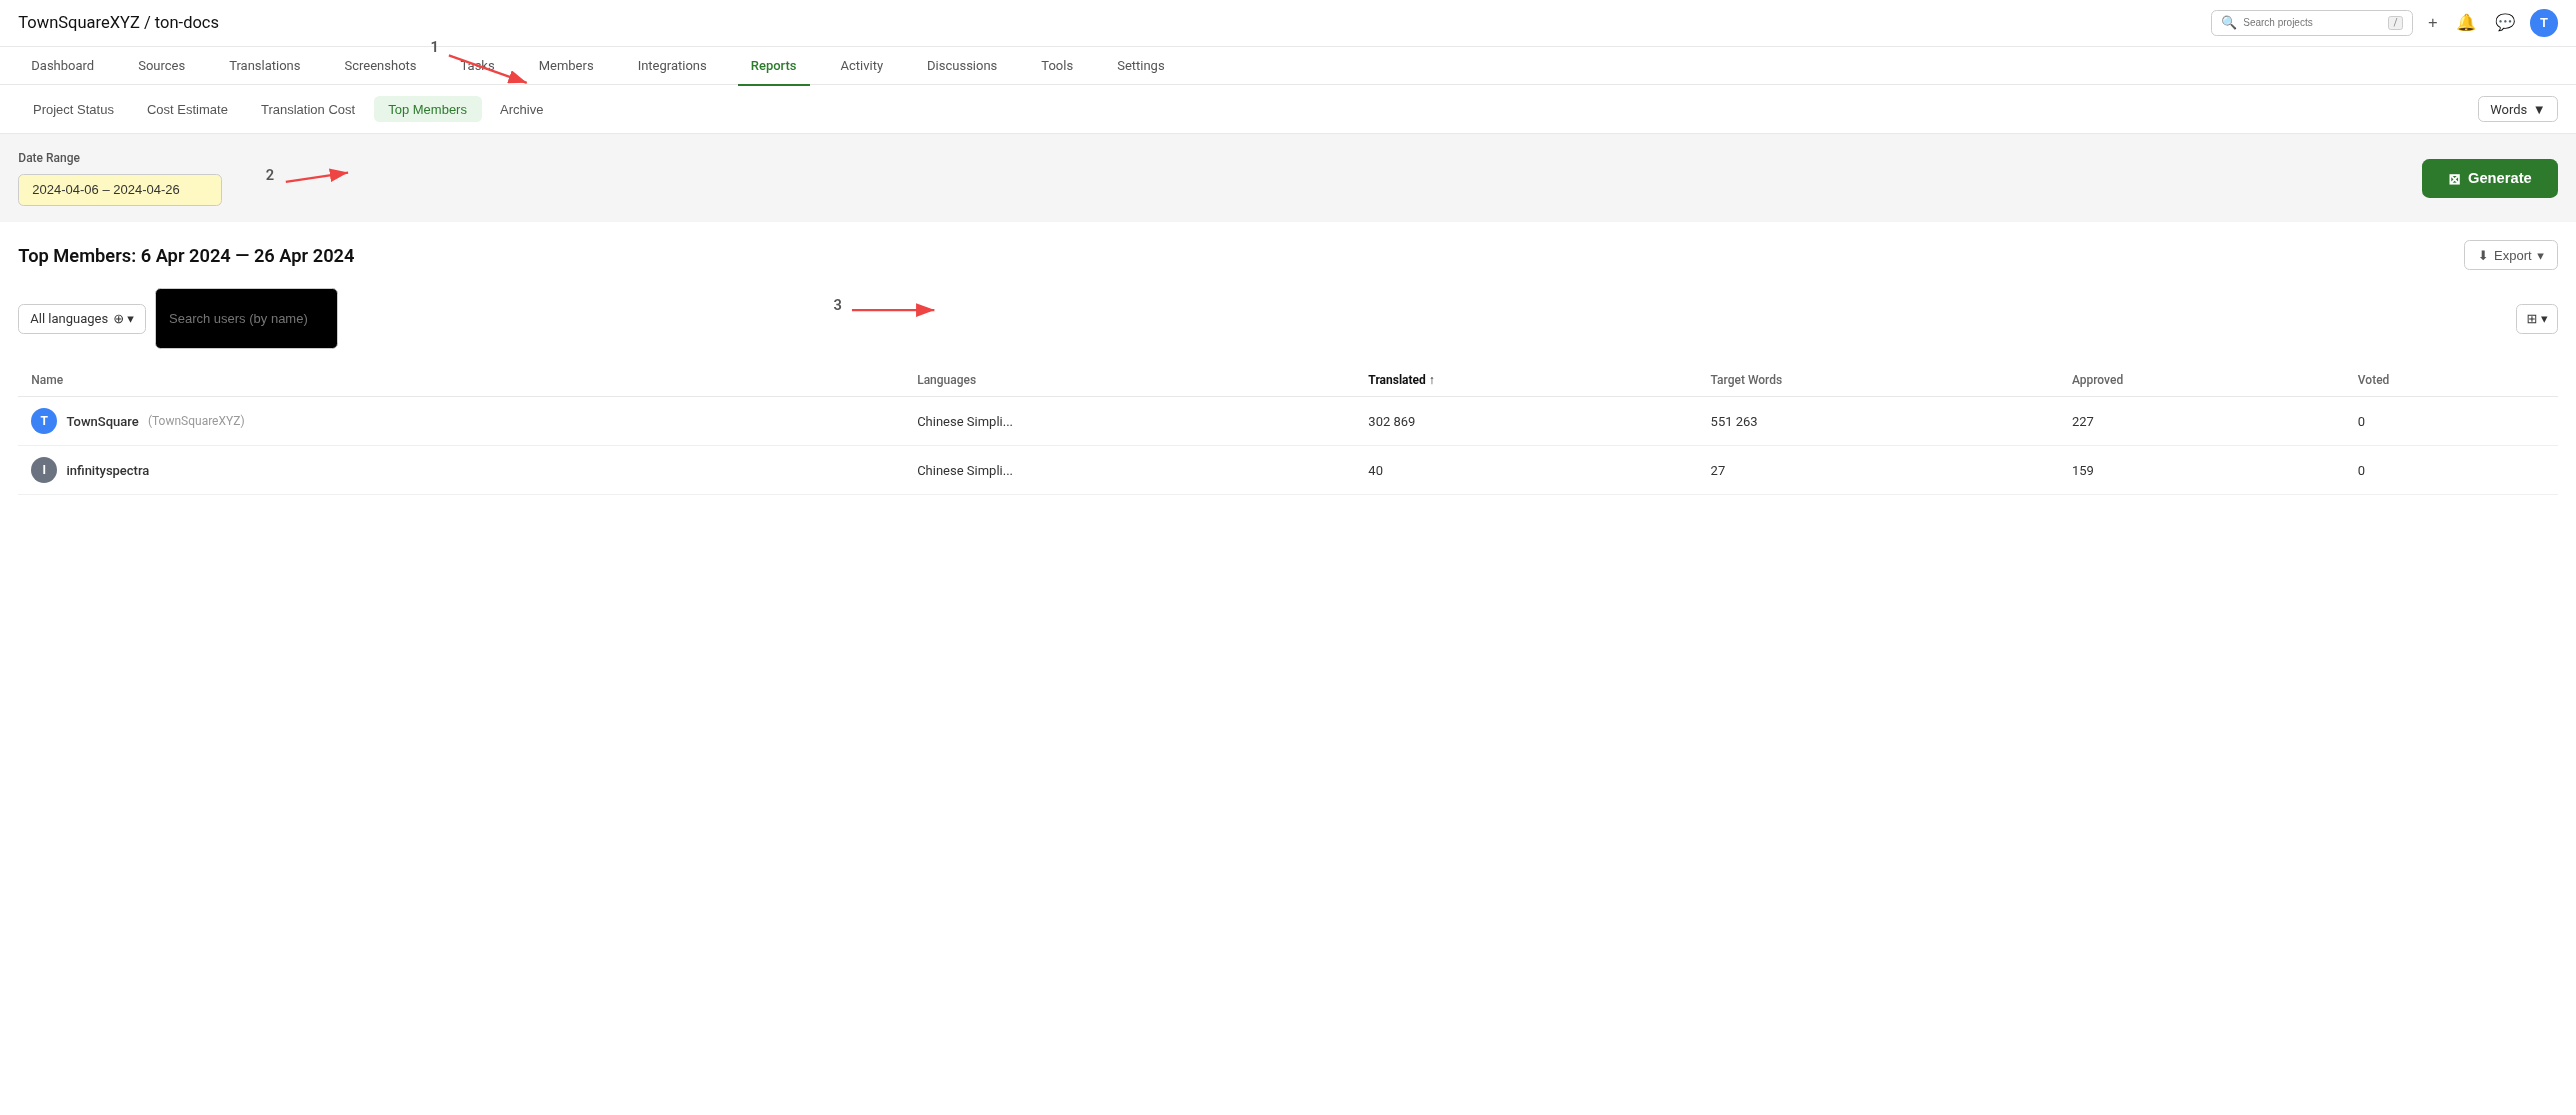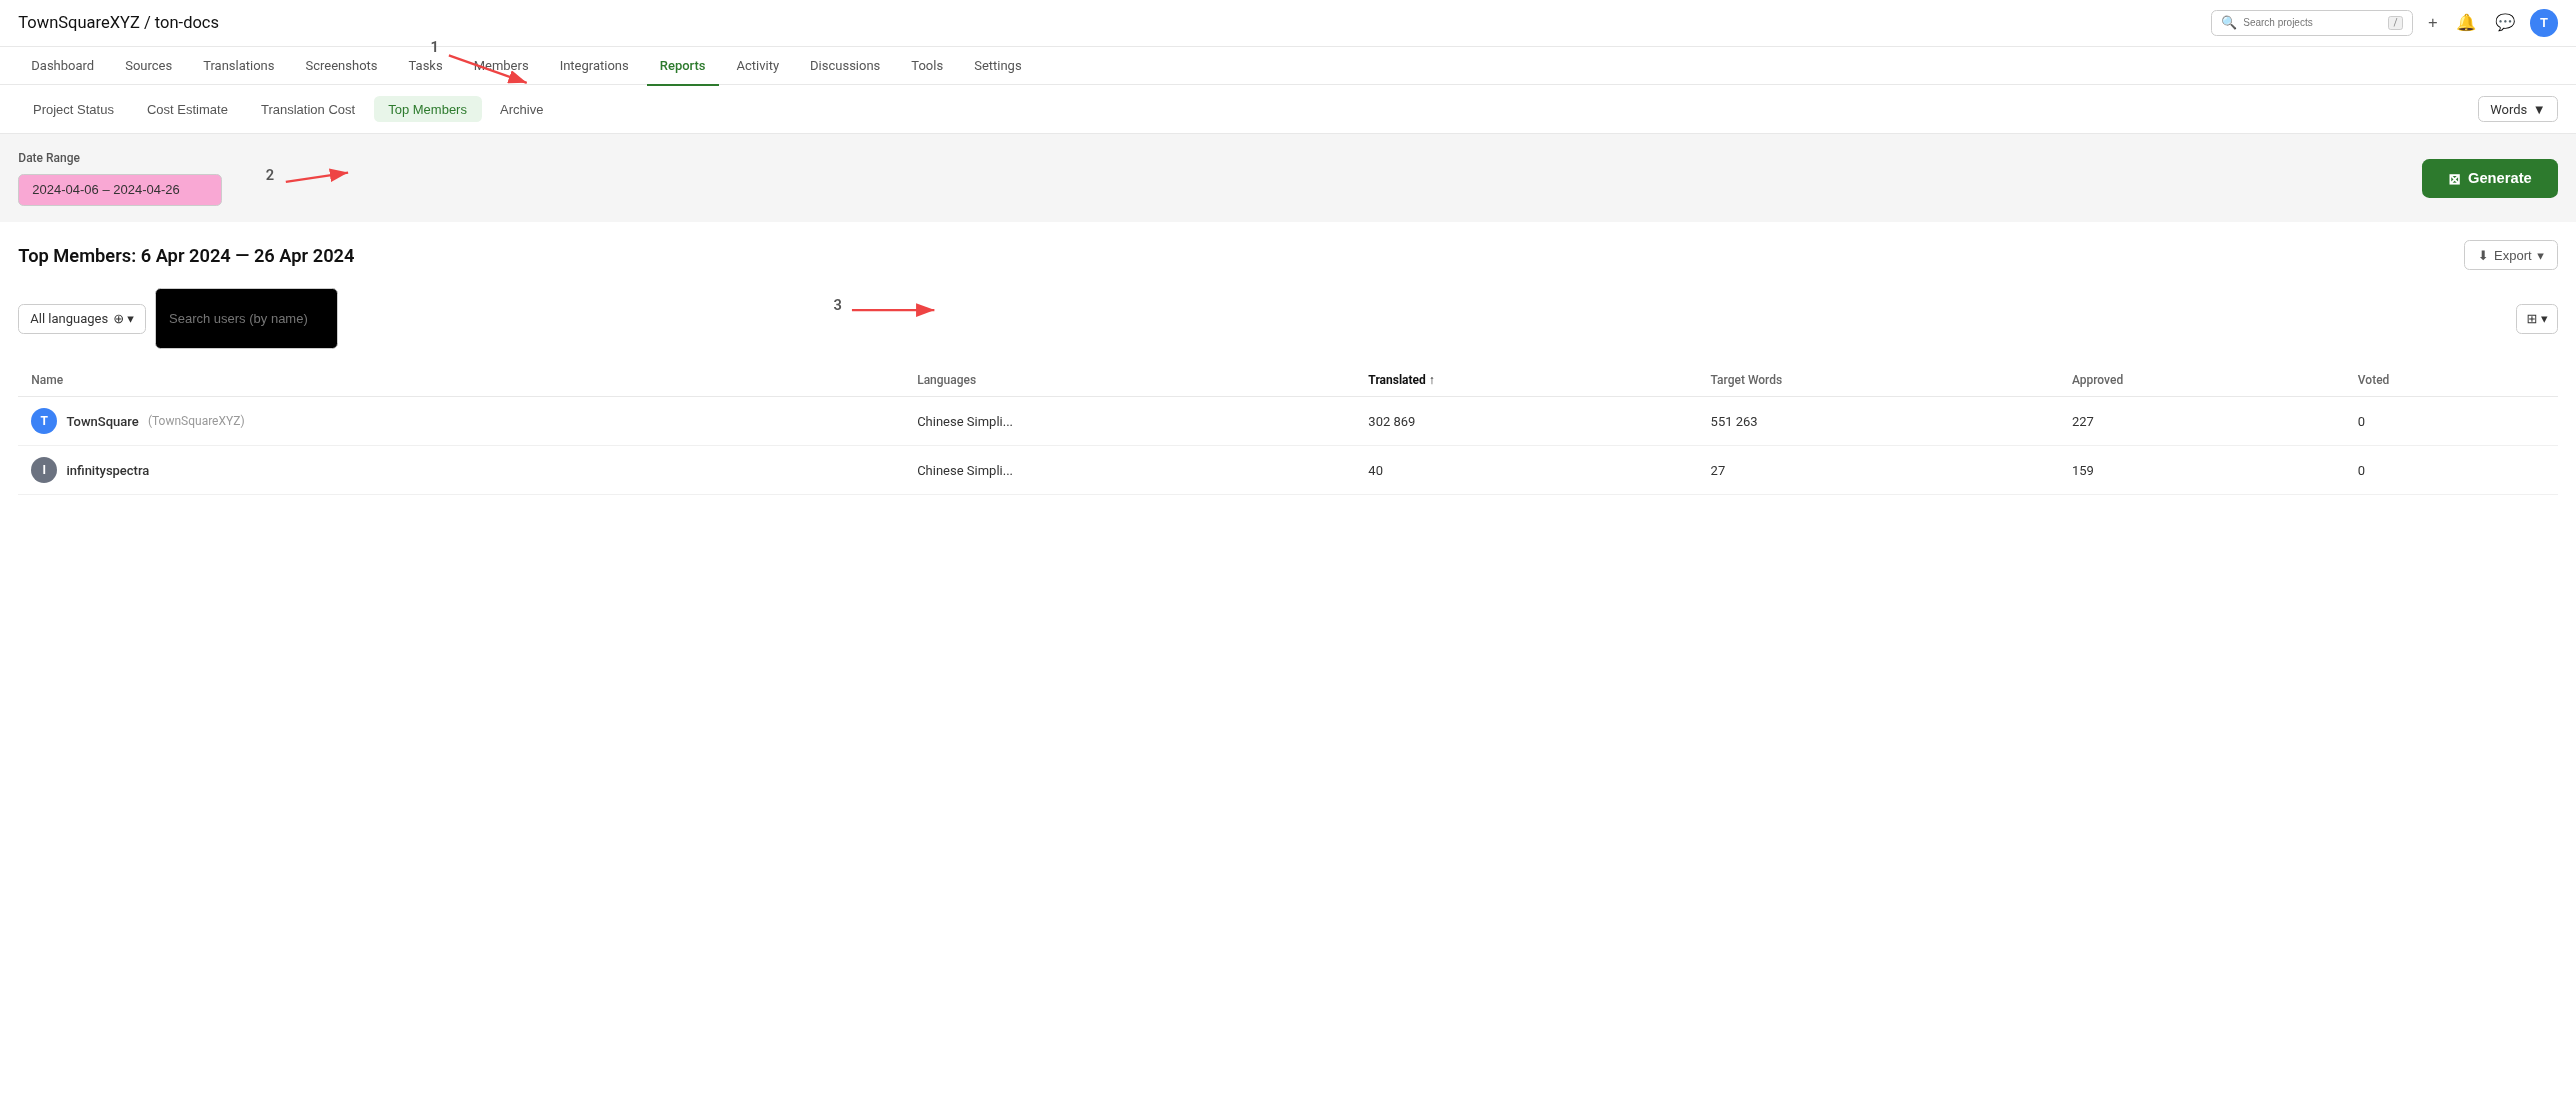--- a/index.html
+++ b/index.html
@@ -79,21 +79,21 @@
       font-weight: 600;
       cursor: pointer;
     }
 
     
     .nav {
       display: flex;
       align-items: center;
       padding: 0 18.3px;
       border-bottom: 1.8px solid #e8e8e8;
-      gap: 5px;
+      gap: 18px;
     }
     .nav-item {
       padding: 11px 13px;
       cursor: pointer;
       color: #555;
       font-size: 13px;
       text-decoration: none;
       border-bottom: 2.7px solid transparent;
       margin-bottom: -1.8px;
     }
@@ -152,21 +152,21 @@
       justify-content: space-between;
       margin: 0;
     }
     .filter-bar-left { display: flex; flex-direction: column; gap: 9.2px; }
     .filter-label { font-size: 12px; color: #555; font-weight: 500; }
     .date-range-input {
       border: 0.9px solid #ccc;
       border-radius: 5.5px;
       padding: 7.3px 13px;
       font-size: 13px;
-      background: #f9a8d4;
+      background: #fef9c3;
       color: #333;
       min-width: 183px;
     }
     .generate-btn {
       background: #2d7a2d;
       color: #fff;
       border: none;
       border-radius: 7.3px;
       padding: 11px 26px;
       font-size: 14.7px;

